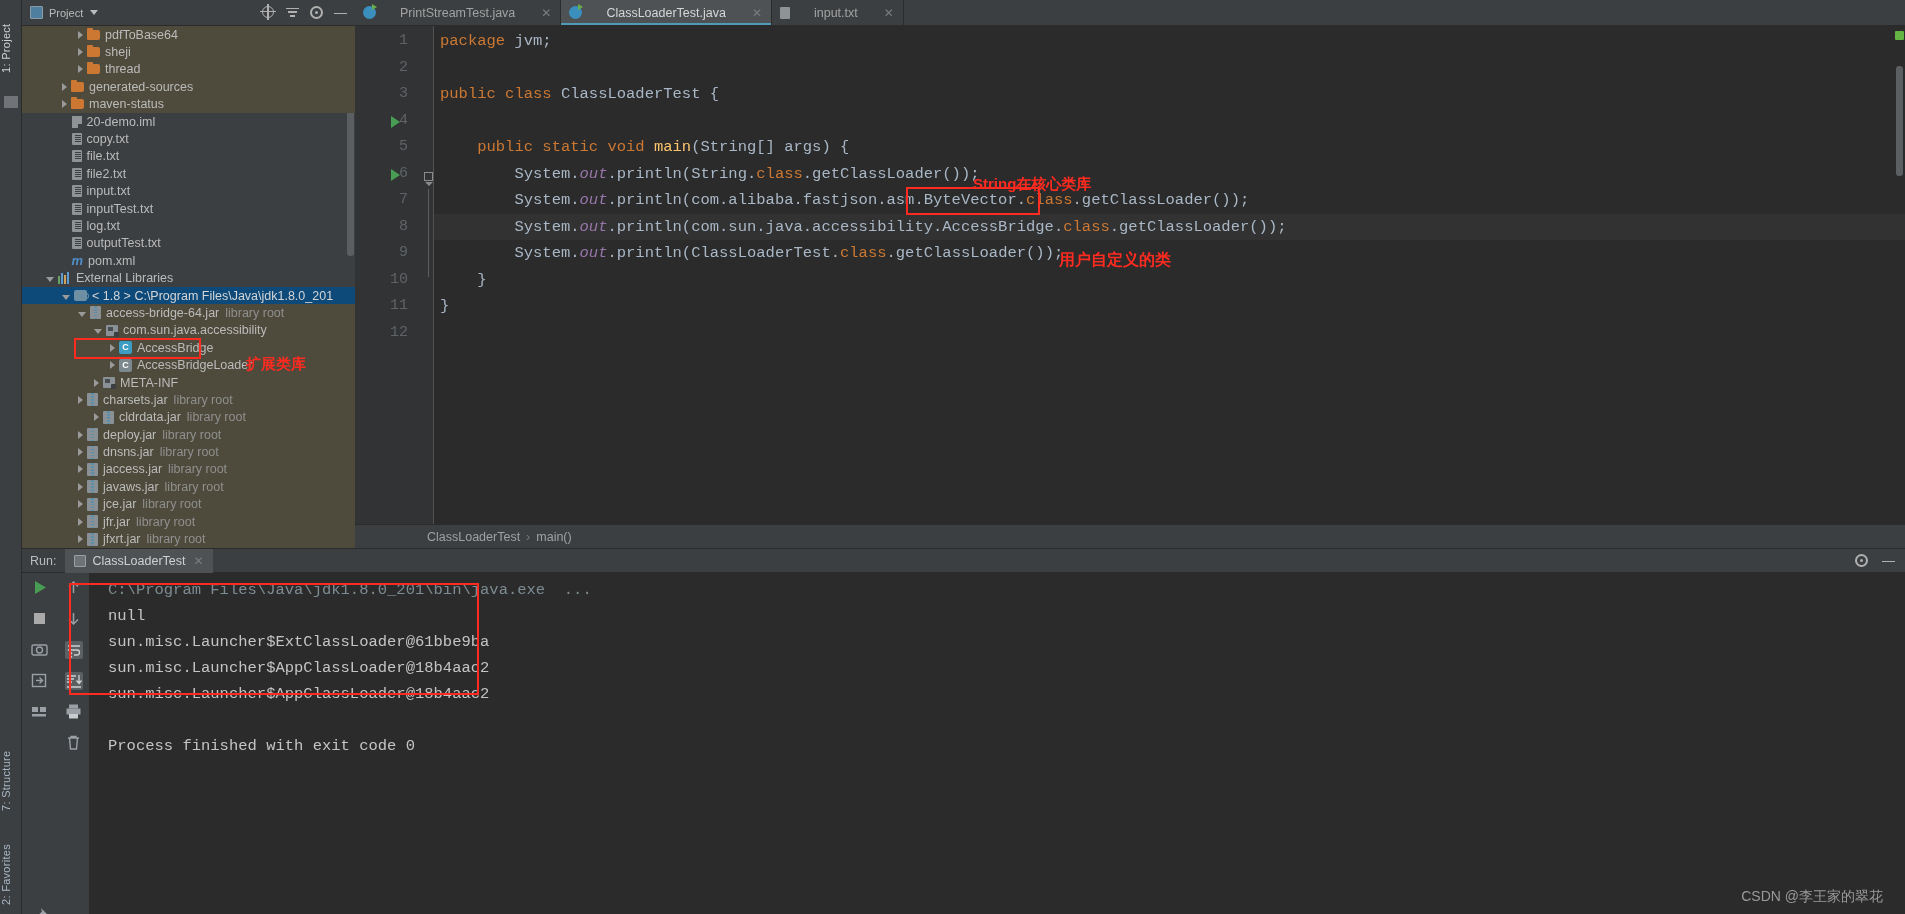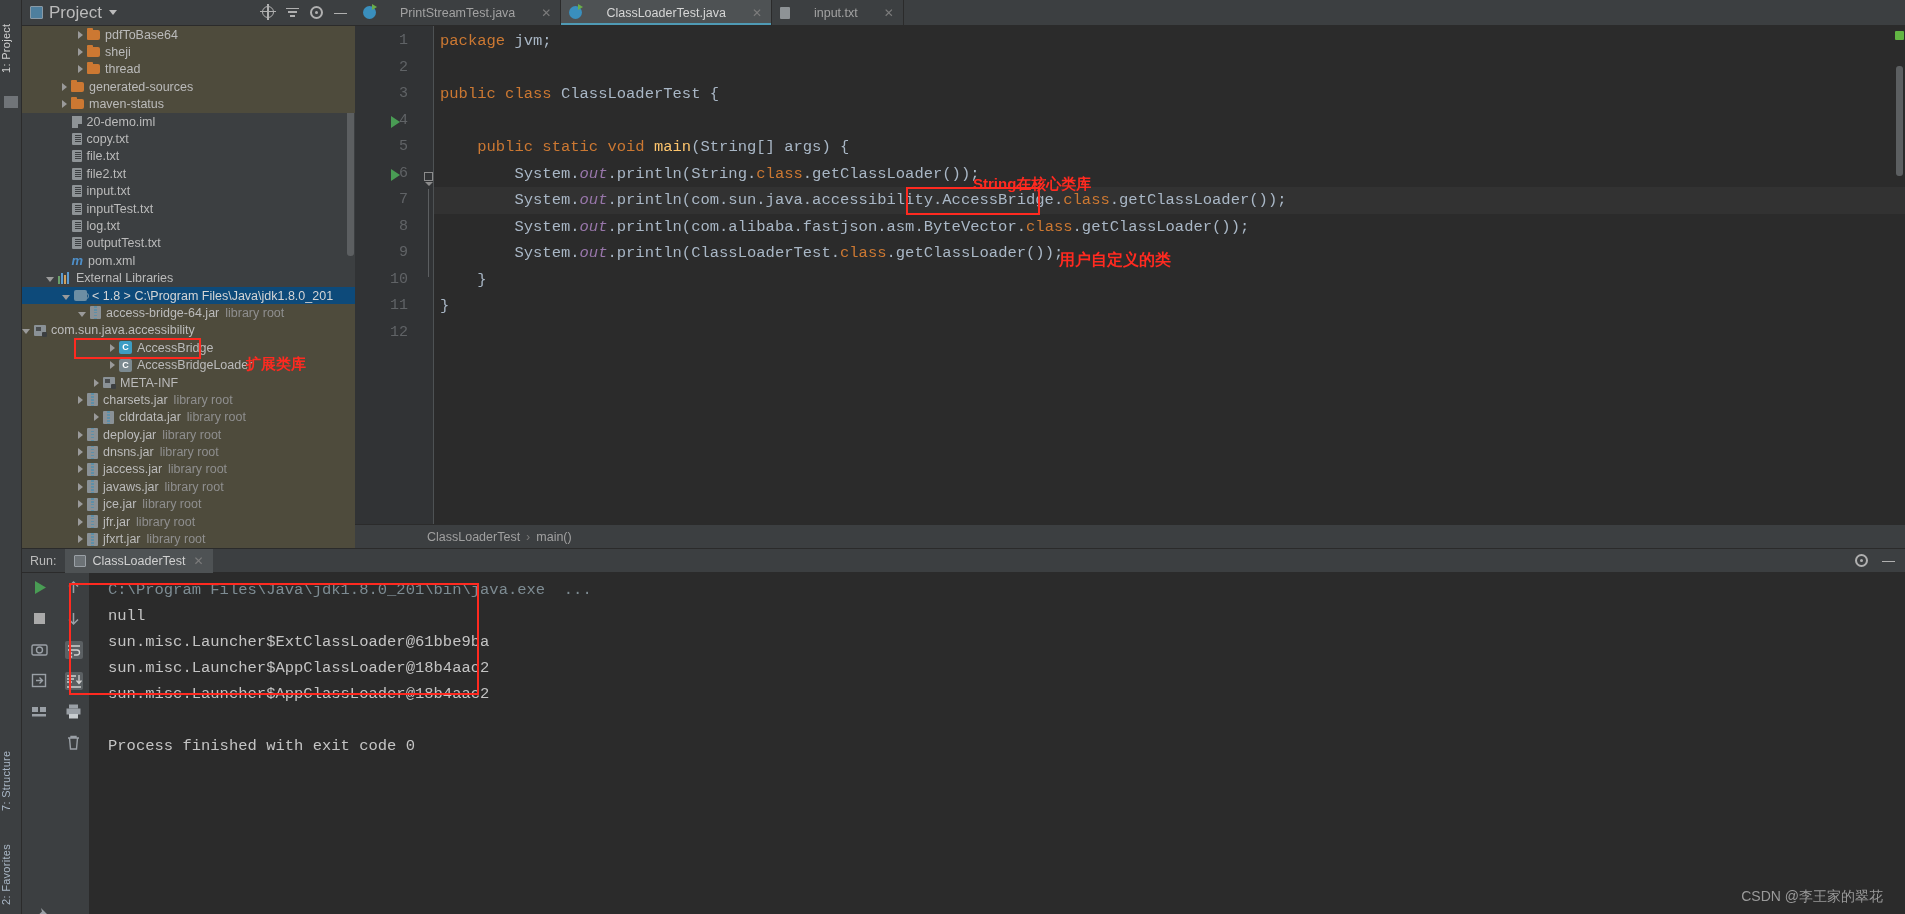--- a/index.html
+++ b/index.html
@@ -38,21 +38,21 @@
   }
   .project-header{
     position:relative; height:26px; background:#3c3f41;
     border-bottom:1px solid #2b2b2b;
     display:flex; align-items:center; padding-left:8px;
   }
   .ph-icon{
     width:13px;height:13px;border:1px solid #8a9aa6;background:#4e7f9e;
     margin-right:6px; border-radius:1px;
   }
-  .ph-title{ color:#bbbbbb; font-size:17px; }
+  .ph-title{ color:#bbbbbb; font-size:11px; }
   .caret-down{
     width:0;height:0;border-left:4px solid transparent;border-right:4px solid transparent;
     border-top:5px solid #bbbbbb; margin-left:7px;
   }
   .ph-actions{ position:absolute; right:6px; top:0; height:26px; display:flex; align-items:center; gap:9px;}
   .ph-btn{ width:15px;height:15px; position:relative; cursor:pointer; }
   .ico-target{ border:1.6px solid #b0b0b0; border-radius:50%; width:12px;height:12px; }
   .ico-target:before,.ico-target:after{
     content:""; position:absolute; background:#b0b0b0;
   }
@@ -388,21 +388,21 @@
           <span class="arrow open"></span>
           <span class="ic ic-jdk"></span>
           <span class="lbl white">&lt; 1.8 &gt;  C:\Program Files\Java\jdk1.8.0_201</span>
         </div>
         <div class="row mod" style="padding-left: 56px;">
           <span class="arrow open"></span>
           <span class="ic ic-jar"></span>
           <span class="lbl">access-bridge-64.jar</span>
           <span class="lbl dim">library root</span>
         </div>
-        <div class="row mod" style="">
+        <div class="row mod" style="padding-left: 72px;">
           <span class="arrow open"></span>
           <span class="ic ic-pkg"></span>
           <span class="lbl">com.sun.java.accessibility</span>
         </div>
         <div class="row mod" style="padding-left: 88px;">
           <span class="arrow"></span>
           <span class="ic ic-class">C</span>
           <span class="lbl">AccessBridge</span>
         </div>
         <div class="row mod" style="padding-left: 88px;">
@@ -516,22 +516,22 @@
     <div class="foldmark" style="top:146px"></div>
     <div class="foldline" style="top:163px;height:88px;"></div>
 
     <div class="code">
       <div class="cline"><span class="kw">package</span> <span class="pln">jvm;</span></div>
       <div class="cline"></div>
       <div class="cline"><span class="kw">public class</span> <span style="color:#a9b7c6">ClassLoaderTest</span> <span class="pln">{</span></div>
       <div class="cline"></div>
       <div class="cline">    <span class="kw">public static void</span> <span style="color:#ffc66d">main</span><span class="pln">(String[] args) {</span></div>
       <div class="cline">        <span class="pln">System.</span><span class="fld">out</span><span class="pln">.println(String.</span><span class="kw">class</span><span class="pln">.getClassLoader());</span></div>
+      <div class="cline">        <span class="pln">System.</span><span class="fld">out</span><span class="pln">.println(com.alibaba.fastjson.asm.ByteVector.</span><span class="kw">class</span><span class="pln">.getClassLoader());</span></div>
       <div class="cline hl">        <span class="pln">System.</span><span class="fld">out</span><span class="pln">.println(com.sun.java.accessibility.AccessBridge.</span><span class="kw">class</span><span class="pln">.getClassLoader());</span></div>
-      <div class="cline">        <span class="pln">System.</span><span class="fld">out</span><span class="pln">.println(com.alibaba.fastjson.asm.ByteVector.</span><span class="kw">class</span><span class="pln">.getClassLoader());</span></div>
       <div class="cline">        <span class="pln">System.</span><span class="fld">out</span><span class="pln">.println(ClassLoaderTest.</span><span class="kw">class</span><span class="pln">.getClassLoader());</span></div>
       <div class="cline">    <span class="pln">}</span></div>
       <div class="cline"><span class="pln">}</span></div>
       <div class="cline"></div>
     </div>
   </div>
 
   <div class="redbox" style="left:906px; top:187px; width:134px; height:28px;"></div>
   <div class="redtext" style="left:973px; top:175px; font-size:15px;">String在核心类库</div>
   <div class="redtext" style="left:1059px; top:250px; font-size:16px;">用户自定义的类</div>

